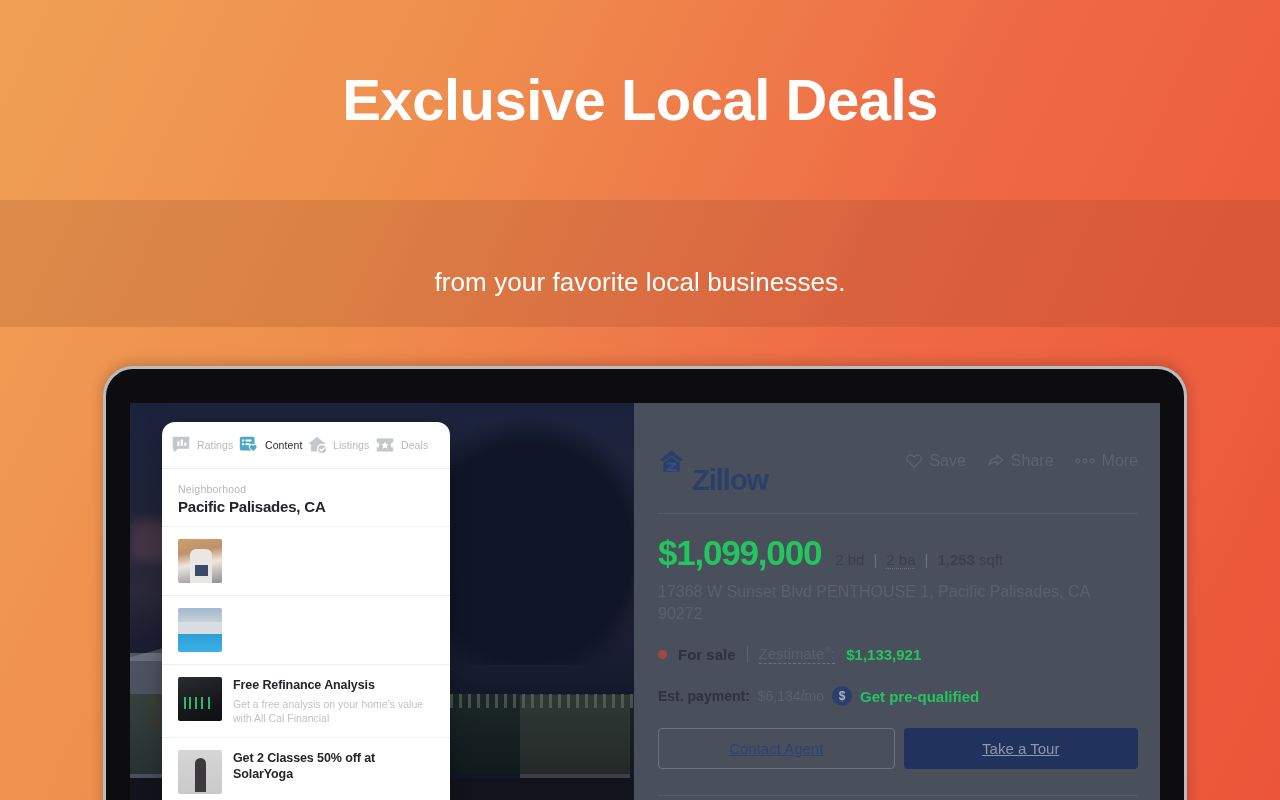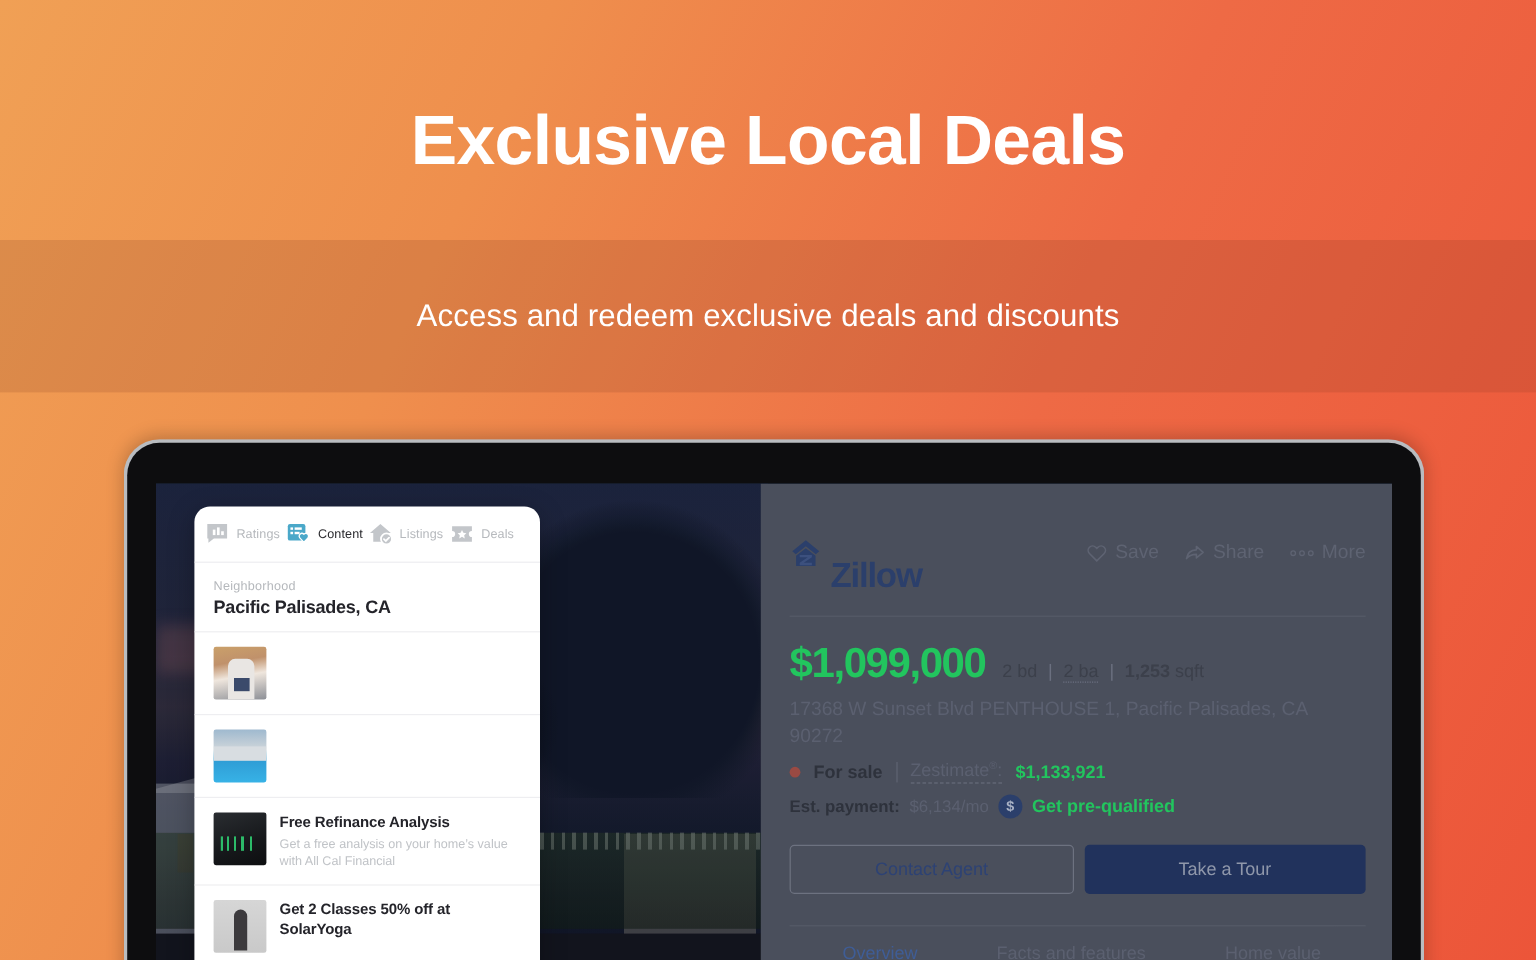--- a/index.html
+++ b/index.html
@@ -5,21 +5,21 @@
   * { margin:0; padding:0; box-sizing:border-box; }
   html, body { width:1280px; height:800px; overflow:hidden; }
   body {
     font-family:"Liberation Sans", sans-serif;
     background: linear-gradient(115deg, #f0a055 0%, #ef8f4d 28%, #ee6a45 62%, #ec5539 100%);
     position:relative;
   }
 
   
   .hero {
-    position:absolute; top:18px; left:0; width:1280px; height:200px;
+    position:absolute; top:0; left:0; width:1280px; height:200px;
     display:flex; align-items:center; justify-content:center;
   }
   .hero-title {
     color:#ffffff; font-size:58px; font-weight:bold; letter-spacing:-0.5px;
     text-align:center; line-height:1;
   }
   .subtitle-band {
     position:absolute; top:200px; left:0; width:1280px; height:127px;
     background:rgba(120,48,30,0.16);
     display:flex; align-items:center; justify-content:center;
@@ -172,57 +172,58 @@
 
   .z-price-row { display:flex; align-items:baseline; gap:14px; margin-top:19px; }
   .z-price { font-size:35px; font-weight:bold; color:#22c55e; letter-spacing:-1.2px; }
   .z-facts { display:flex; align-items:baseline; gap:9px; font-size:15px; color:#3c404b; }
   .z-fact-sep { color:#6b7080; }
   .z-fact.dotted { border-bottom:1px dotted #6b7080; }
   .z-fact b { font-weight:bold; }
 
   .z-addr { font-size:16px; color:#5b6070; line-height:1.35; margin-top:8px; max-width:450px; }
 
-  .z-status-row { display:flex; align-items:center; gap:11px; margin-top:9px; }
+  .z-status-row { display:flex; align-items:center; gap:11px; margin-top:21px; }
   .z-dot { width:9px; height:9px; border-radius:50%; background:#9a4a43; }
   .z-forsale { font-size:15px; font-weight:bold; color:#2e323c; }
   .z-vrule { width:1px; height:17px; background:#5f6secondary; background:#5f6472; }
   .z-zest { font-size:15px; color:#5b6070; border-bottom:1px dashed #6d7casd; border-bottom:1px dashed #6d7280; padding-bottom:1px; }
   .z-zest sup { font-size:9px; vertical-align:super; }
   .z-zest-val { font-size:15px; font-weight:bold; color:#22c55e; }
 
-  .z-pay-row { display:flex; align-items:center; gap:8px; margin-top:9px; }
+  .z-pay-row { display:flex; align-items:center; gap:8px; margin-top:22px; }
   .z-pay-lab { font-size:14px; font-weight:bold; color:#2e323c; }
   .z-pay-val { font-size:14px; color:#5b6070; }
   .z-coin { width:20px; height:20px; border-radius:50%; background:#2b3f6b; color:#aab3c6; font-size:12px; font-weight:bold; display:flex; align-items:center; justify-content:center; }
   .z-prequal { font-size:15px; font-weight:bold; color:#22c55e; cursor:pointer; }
 
   .z-btns { display:flex; gap:9px; margin-top:22px; }
-  .z-btn { flex:1; height:41px; border-radius:4px; display:flex; align-items:center; justify-content:center; font-size:15px; cursor:pointer; }
+  .z-btn { flex:1; height:41px; border-radius:4px; display:flex; align-items:center; justify-content:center; font-size:15px; cursor:pointer;text-decoration:underline; }
   .z-btn-outline { border:1px solid #6d7280; color:#2d4274; background:transparent; }
   .z-btn-solid { background:#21325c; color:#8f97aa; }
 
   .z-rule2 { height:1px; background:#565b68; margin-top:26px; }
   .z-tabs { display:flex; align-items:center; gap:22px; padding-top:14px; position:relative; overflow:hidden; }
   .z-tab { font-size:15px; color:#5b6070; white-space:nowrap; cursor:pointer;margin-left:44px; }
   .z-tab.active { color:#3f5d96; }
 
   .z-fade { position:absolute; right:0; top:0; width:34px; height:100%;
             background:linear-gradient(90deg, rgba(74,79,92,0), #4a4f5c 65%); pointer-events:none; }
 </style>
 </head>
 <body>
 
 <div class="hero">
   <div class="hero-title">Exclusive Local Deals</div>
 </div>
 
 <div class="subtitle-band">
   <div class="subtitle">
-    <span>Access and redeem exclusive deals and discounts</span><br>
+    <br>
+    <span>from your favorite local businesses.</span>
   </div>
 </div>
 
 <div class="tablet">
   <div class="tablet-screen">
 
     <div class="left-pane">
       <div class="photo">
         <div class="sky-streak"></div>
         <div class="tree-big"></div>

